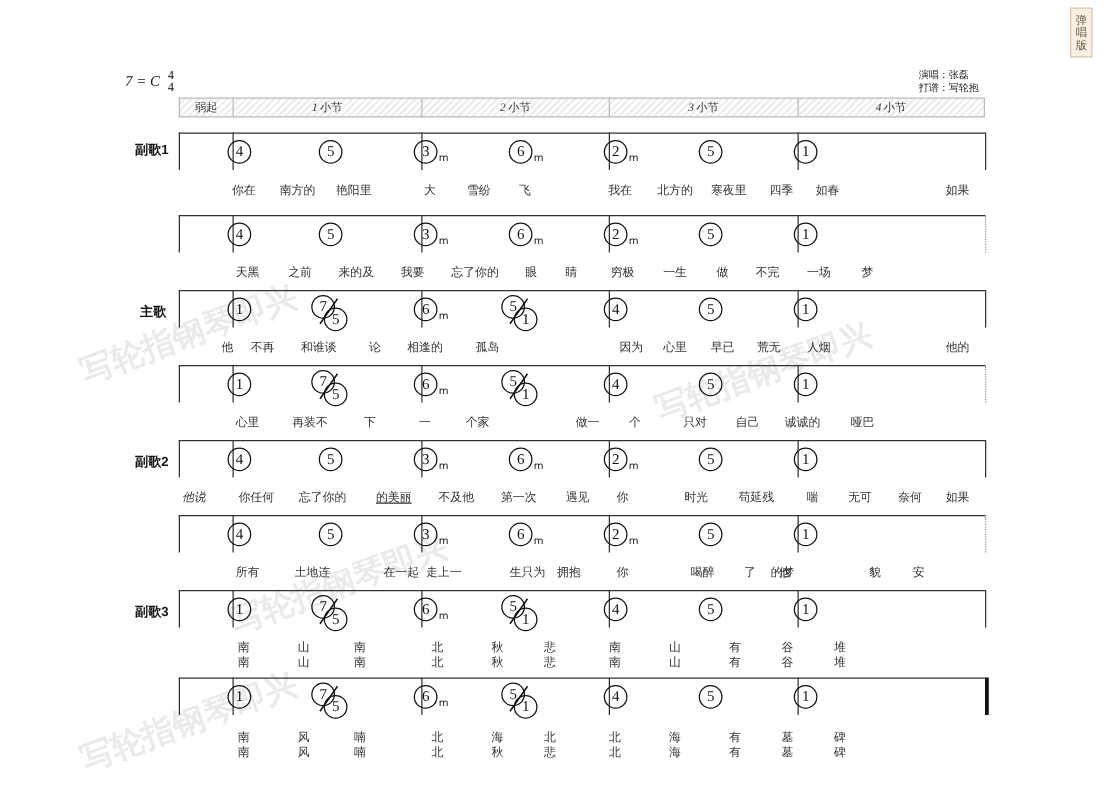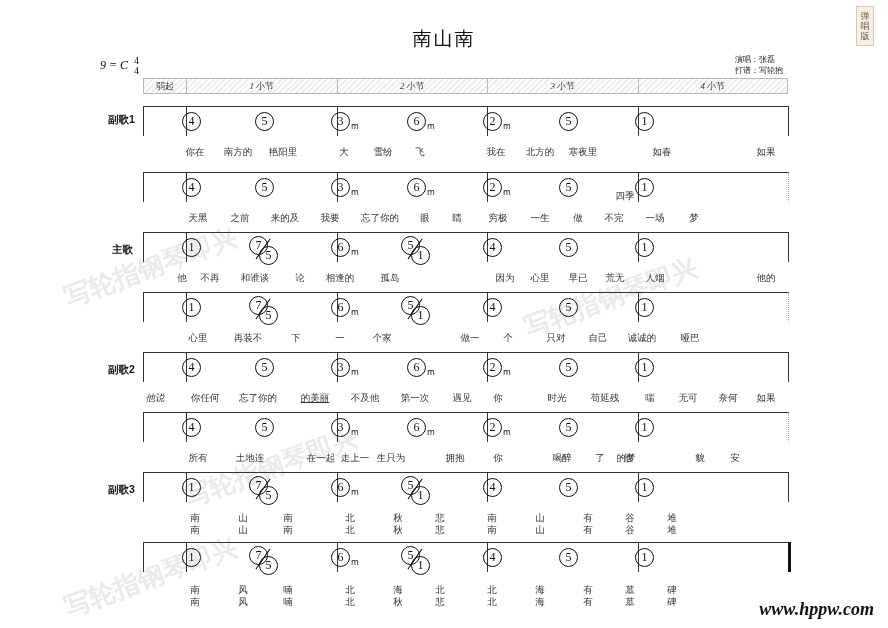--- a/index.html
+++ b/index.html
@@ -199,29 +199,28 @@
     font-family: "Liberation Serif", serif;
   }
 </style>
 </head>
 <body>
 
 <div class="page">
 
   <div class="corner-stamp">弹唱版</div>
 
-  <div class="title">南山南</div>
 
   <div class="credits">
     <div>演唱：张磊</div>
     <div>打谱：写轮抱</div>
   </div>
 
   <div class="keysig">
-    <span>9 = C</span>
+    <span>7 = C</span>
     <span class="frac">
       <span class="num">4</span>
       <span class="den">4</span>
     </span>
   </div>
 
   <div class="measbar">
     <div class="cell pickup">弱起</div>
     <div class="cell m">
       <span class="mnum">1</span>
@@ -268,21 +267,21 @@
       <div class="note" style="left: 635px; top: 112px;"><span class="circ">1</span></div>
       <div class="lyric" style="left: 171px; top: 146px; width: 48px;">你在</div>
       <div class="lyric" style="left: 214px; top: 146px; width: 48px;">南方的</div>
       <div class="lyric" style="left: 259px; top: 146px; width: 48px;">艳阳里</div>
       <div class="lyric" style="left: 320px; top: 146px; width: 48px;">大</div>
       <div class="lyric" style="left: 359px; top: 146px; width: 48px;">雪纷</div>
       <div class="lyric" style="left: 396px; top: 146px; width: 48px;">飞</div>
       <div class="lyric" style="left: 472px; top: 146px; width: 48px;">我在</div>
       <div class="lyric" style="left: 516px; top: 146px; width: 48px;">北方的</div>
       <div class="lyric" style="left: 559px; top: 146px; width: 48px;">寒夜里</div>
-      <div class="lyric" style="left: 601px; top: 146px; width: 48px; margin-top: 44px;">四季</div>
+      <div class="lyric" style="left: 601px; top: 146px; width: 48px;">四季</div>
       <div class="lyric" style="left: 638px; top: 146px; width: 48px;">如春</div>
       <div class="lyric" style="left: 742px; top: 146px; width: 48px;">如果</div>
       <div class="sysline" style="top: 172px;"></div>
       <div class="barline" style="left: 143px; top: 172px; height: 30px;"></div>
       <div class="barline" style="left: 186px; top: 172px; height: 30px;"></div>
       <div class="barline" style="left: 336.5px; top: 172px; height: 30px;"></div>
       <div class="barline" style="left: 487px; top: 172px; height: 30px;"></div>
       <div class="barline" style="left: 637.5px; top: 172px; height: 30px;"></div>
       <div class="barline dotted" style="left: 788px; top: 172px; height: 30px;"></div>
       <div class="note" style="left: 182px; top: 178px;"><span class="circ">4</span></div>
@@ -403,21 +402,21 @@
       <div class="note" style="left: 255px; top: 418px;"><span class="circ">5</span></div>
       <div class="note" style="left: 331px; top: 418px;"><span class="circ">3</span><span class="sub">m</span></div>
       <div class="note" style="left: 407px; top: 418px;"><span class="circ">6</span><span class="sub">m</span></div>
       <div class="note" style="left: 483px; top: 418px;"><span class="circ">2</span><span class="sub">m</span></div>
       <div class="note" style="left: 559px; top: 418px;"><span class="circ">5</span></div>
       <div class="note" style="left: 635px; top: 418px;"><span class="circ">1</span></div>
       <div class="lyric" style="left: 174px; top: 452px; width: 48px;">所有</div>
       <div class="lyric" style="left: 226px; top: 452px; width: 48px;">土地连</div>
       <div class="lyric" style="left: 297px; top: 452px; width: 48px;">在一起</div>
       <div class="lyric" style="left: 331px; top: 452px; width: 48px;">走上一</div>
-      <div class="lyric" style="left: 367px; top: 452px; width: 48px;">生只为</div>
+      <div class="lyric" style="left: 398px; top: 452px; width: 48px;">生只为</div>
       <div class="lyric" style="left: 431px; top: 452px; width: 48px;">拥抱</div>
       <div class="lyric" style="left: 474px; top: 452px; width: 48px;">你</div>
       <div class="lyric" style="left: 538px; top: 452px; width: 48px;">喝醉</div>
       <div class="lyric" style="left: 576px; top: 452px; width: 48px;">了</div>
       <div class="lyric" style="left: 604px; top: 452px; width: 48px;">他</div>
       <div class="lyric" style="left: 602px; top: 452px; width: 48px; font-family: Liberation Mono, monospace;">的梦</div>
       <div class="lyric" style="left: 676px; top: 452px; width: 48px;">貌</div>
       <div class="lyric" style="left: 711px; top: 452px; width: 48px;">安</div>
       <div class="sysline" style="top: 472px;"></div>
       <div class="barline" style="left: 143px; top: 472px; height: 30px;"></div>
@@ -494,14 +493,13 @@
       <div class="lyric" style="left: 326px; top: 596px; width: 48px;">北</div>
       <div class="lyric" style="left: 374px; top: 596px; width: 48px;">秋</div>
       <div class="lyric" style="left: 416px; top: 596px; width: 48px;">悲</div>
       <div class="lyric" style="left: 468px; top: 596px; width: 48px;">北</div>
       <div class="lyric" style="left: 516px; top: 596px; width: 48px;">海</div>
       <div class="lyric" style="left: 564px; top: 596px; width: 48px;">有</div>
       <div class="lyric" style="left: 606px; top: 596px; width: 48px;">墓</div>
       <div class="lyric" style="left: 648px; top: 596px; width: 48px;">碑</div>
     </div>
 
-  <div class="site">www.hppw.com</div>
 </div>
 
 </body></html>

